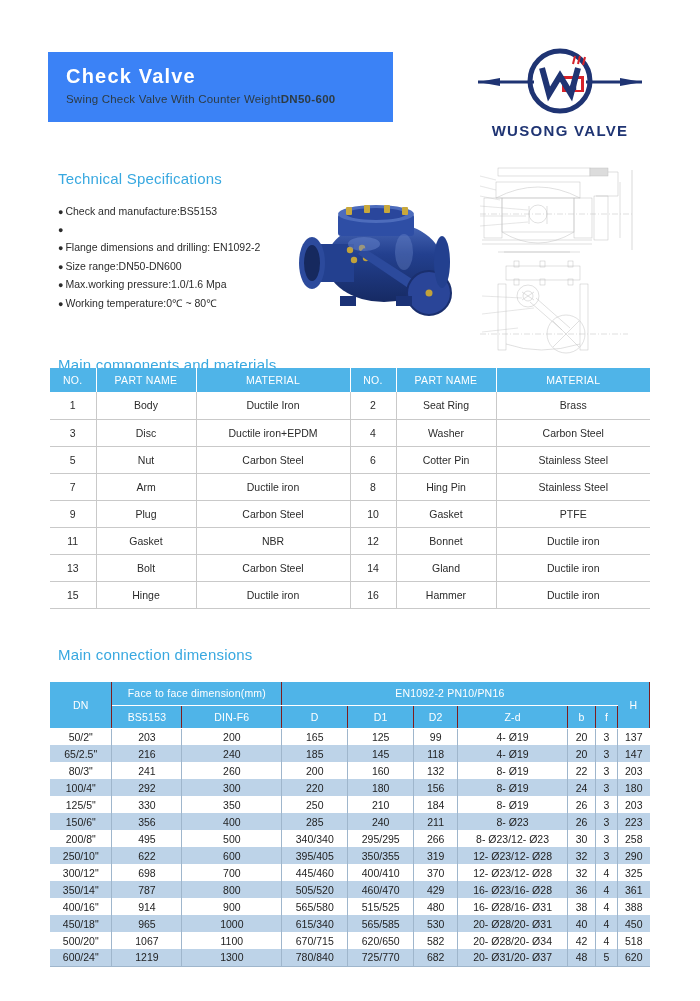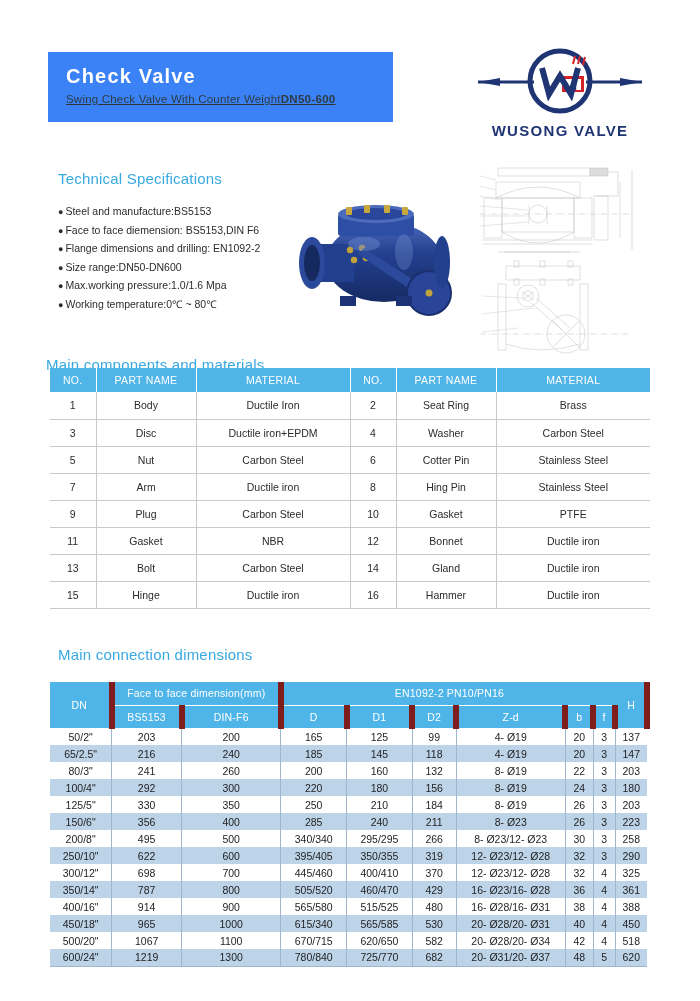--- a/index.html
+++ b/index.html
@@ -19,21 +19,21 @@
   .banner {
     position: absolute; left: 48px; top: 52px;
     width: 345px; height: 70px;
     background: #3b82f6;
     padding: 12px 0 0 18px;
   }
   .banner-title {
     color: #ffffff; font-size: 20px; font-weight: bold;
     letter-spacing: 1.2px; line-height: 24px;
   }
-  .banner-sub-row { margin-top: 5px; display: flex; align-items: baseline; text-decoration: underline; }
+  .banner-sub-row { margin-top: 5px; display: flex; align-items: baseline; }
   .banner-sub {
     color: #2d3b44; font-size: 11.5px; letter-spacing: .2px; white-space: nowrap;
   }
   .banner-range {
     color: #2d3b44; font-size: 11.5px; font-weight: bold;
     letter-spacing: .3px; white-space: nowrap;
   }
 
   .logo-block {
     position: absolute; left: 470px; top: 42px;
@@ -60,21 +60,21 @@
 
   
   .product-photo { position: absolute; left: 292px; top: 192px; width: 176px; height: 136px; }
 
   
   .drawing { position: absolute; opacity: .62; }
   .drawing-top { left: 472px; top: 162px; width: 176px; height: 100px; }
   .drawing-bottom { left: 478px; top: 248px; width: 166px; height: 108px; }
 
   
-  .components-heading { position: absolute; left: 46px; top: 356px; }
+  .components-heading { position: absolute; left: 58px; top: 356px; }
   .dimensions-heading { position: absolute; left: 58px; top: 646px; }
 
   table { border-collapse: collapse; font-size: 10.5px; }
 
   .components-table {
     position: absolute; left: 50px; top: 368px; width: 600px;
   }
   .components-table th {
     background: #4fb4e8; color: #ffffff; font-weight: normal;
     height: 24px; font-size: 10.5px; letter-spacing: .3px;
@@ -91,21 +91,21 @@
   .col-no { width: 46px; }
   .col-part { width: 100px; }
   .col-mat { width: 154px; }
 
   .dimensions-table {
     position: absolute; left: 50px; top: 682px; width: 600px;
   }
   .dimensions-table th {
     background: #4fb4e8; color: #ffffff; font-weight: normal;
     font-size: 10.5px; letter-spacing: .2px; height: 23px;
-    border-right: 6px solid #7f1d1d;
+    border-right: 1px solid #7f1d1d;
     border-bottom: 1px solid #ffffff;
   }
   .dimensions-table th.no-rb { border-right: none; }
   .dimensions-table td {
     height: 17px; text-align: center; color: #1e1e1e;
     font-size: 10.5px;
     border-right: 1px solid #9fb6cc;
   }
   .dimensions-table td:last-child { border-right: none; }
   .dimensions-table tr.odd td { background: #bdd3e8; }
@@ -155,25 +155,24 @@
     </svg>
     <div class="logo-text">WUSONG VALVE</div>
   </div>
 </div>
 
 <div class="section-heading specs-heading">Technical Specifications</div>
 
 <div class="spec-list">
   <div class="spec-item">
     <span class="spec-bullet">●</span>
-    <span>Steel and manufacture:BS5153</span>
+    <span>Check and manufacture:BS5153</span>
   </div>
   <div class="spec-item">
     <span class="spec-bullet">●</span>
-    <span>Face to face diemension: BS5153,DIN F6</span>
   </div>
   <div class="spec-item">
     <span class="spec-bullet">●</span>
     <span>Flange dimensions and drilling: EN1092-2</span>
   </div>
   <div class="spec-item">
     <span class="spec-bullet">●</span>
     <span>Size range:DN50-DN600</span>
   </div>
   <div class="spec-item">

